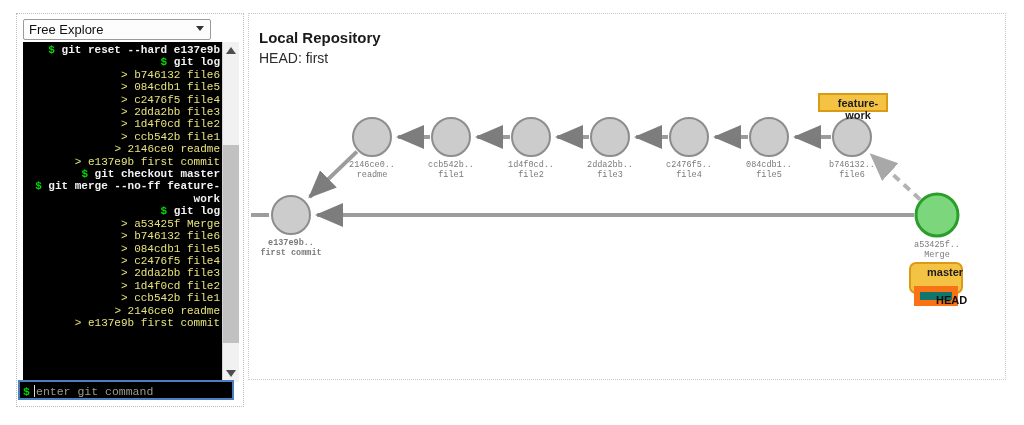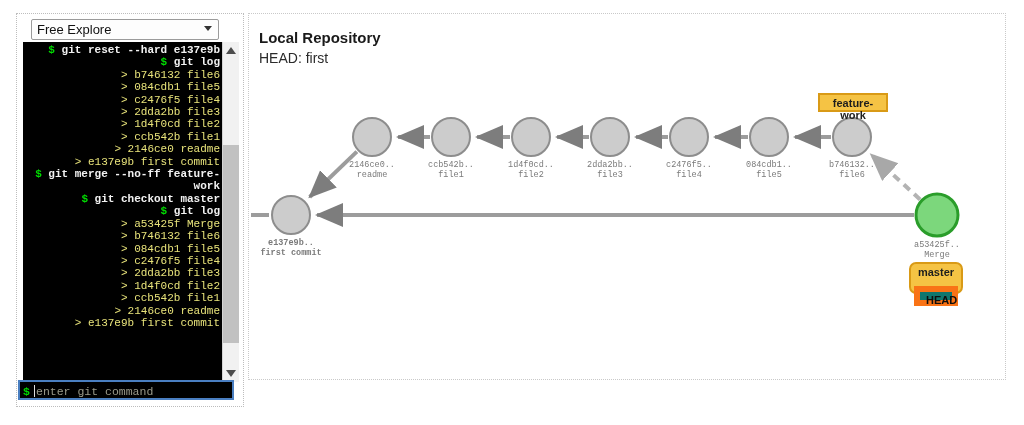--- a/index.html
+++ b/index.html
@@ -24,21 +24,21 @@
     width: 228px;
     height: 394px;
     border: 1px dotted #bdbdbd;
     box-sizing: border-box;
     padding: 4px 5px 4px 5px;
   }
   .select-wrap {
     position: relative;
     width: 188px;
     height: 21px;
-    margin: 1px 0 2px 9px;
+    margin: 1px 0 2px 1px;
     border: 1px solid #9b9b9b;
     border-radius: 2px;
     background: #fdfdfd;
     box-sizing: border-box;
   }
   .select-wrap .sel-label {
     position: absolute;
     left: 5px;
     top: 2px;
     font-size: 13px;
@@ -198,21 +198,21 @@
     line-height: 10px;
     width: 90px;
     white-space: pre-line;
   }
 
   .ref-tag {
     position: absolute;
     font-family: "Liberation Sans", sans-serif;
     font-size: 11px;
     font-weight: bold;
-    padding: 2px 6px 3px 6px;
+    padding: 2px 6px 3px 16px;
     box-sizing: border-box;
     text-align: center;
     line-height: 12px;
   }
   .ref-branch {
     background: #f5c344;
     border: 2px solid #d99a16;
     color: #1d1d1d;
   }
   .ref-head {
@@ -238,22 +238,22 @@
     <div class="tline cmd"><span class="sig">$ </span><span>git reset --hard e137e9b</span></div>
         <div class="tline cmd"><span class="sig">$ </span><span>git log</span></div>
         <div class="tline out">&gt; b746132 file6</div>
         <div class="tline out">&gt; 084cdb1 file5</div>
         <div class="tline out">&gt; c2476f5 file4</div>
         <div class="tline out">&gt; 2dda2bb file3</div>
         <div class="tline out">&gt; 1d4f0cd file2</div>
         <div class="tline out">&gt; ccb542b file1</div>
         <div class="tline out">&gt; 2146ce0 readme</div>
         <div class="tline out">&gt; e137e9b first commit</div>
+        <div class="tline cmd"><span class="sig">$ </span><span>git checkout master</span></div>
         <div class="tline cmd"><span class="sig">$ </span><span>git merge --no-ff feature-work</span></div>
-        <div class="tline cmd"><span class="sig">$ </span><span>git checkout master</span></div>
         <div class="tline cmd"><span class="sig">$ </span><span>git log</span></div>
         <div class="tline out">&gt; a53425f Merge</div>
         <div class="tline out">&gt; b746132 file6</div>
         <div class="tline out">&gt; 084cdb1 file5</div>
         <div class="tline out">&gt; c2476f5 file4</div>
         <div class="tline out">&gt; 2dda2bb file3</div>
         <div class="tline out">&gt; 1d4f0cd file2</div>
         <div class="tline out">&gt; ccb542b file1</div>
         <div class="tline out">&gt; 2146ce0 readme</div>
         <div class="tline out">&gt; e137e9b first commit</div>

